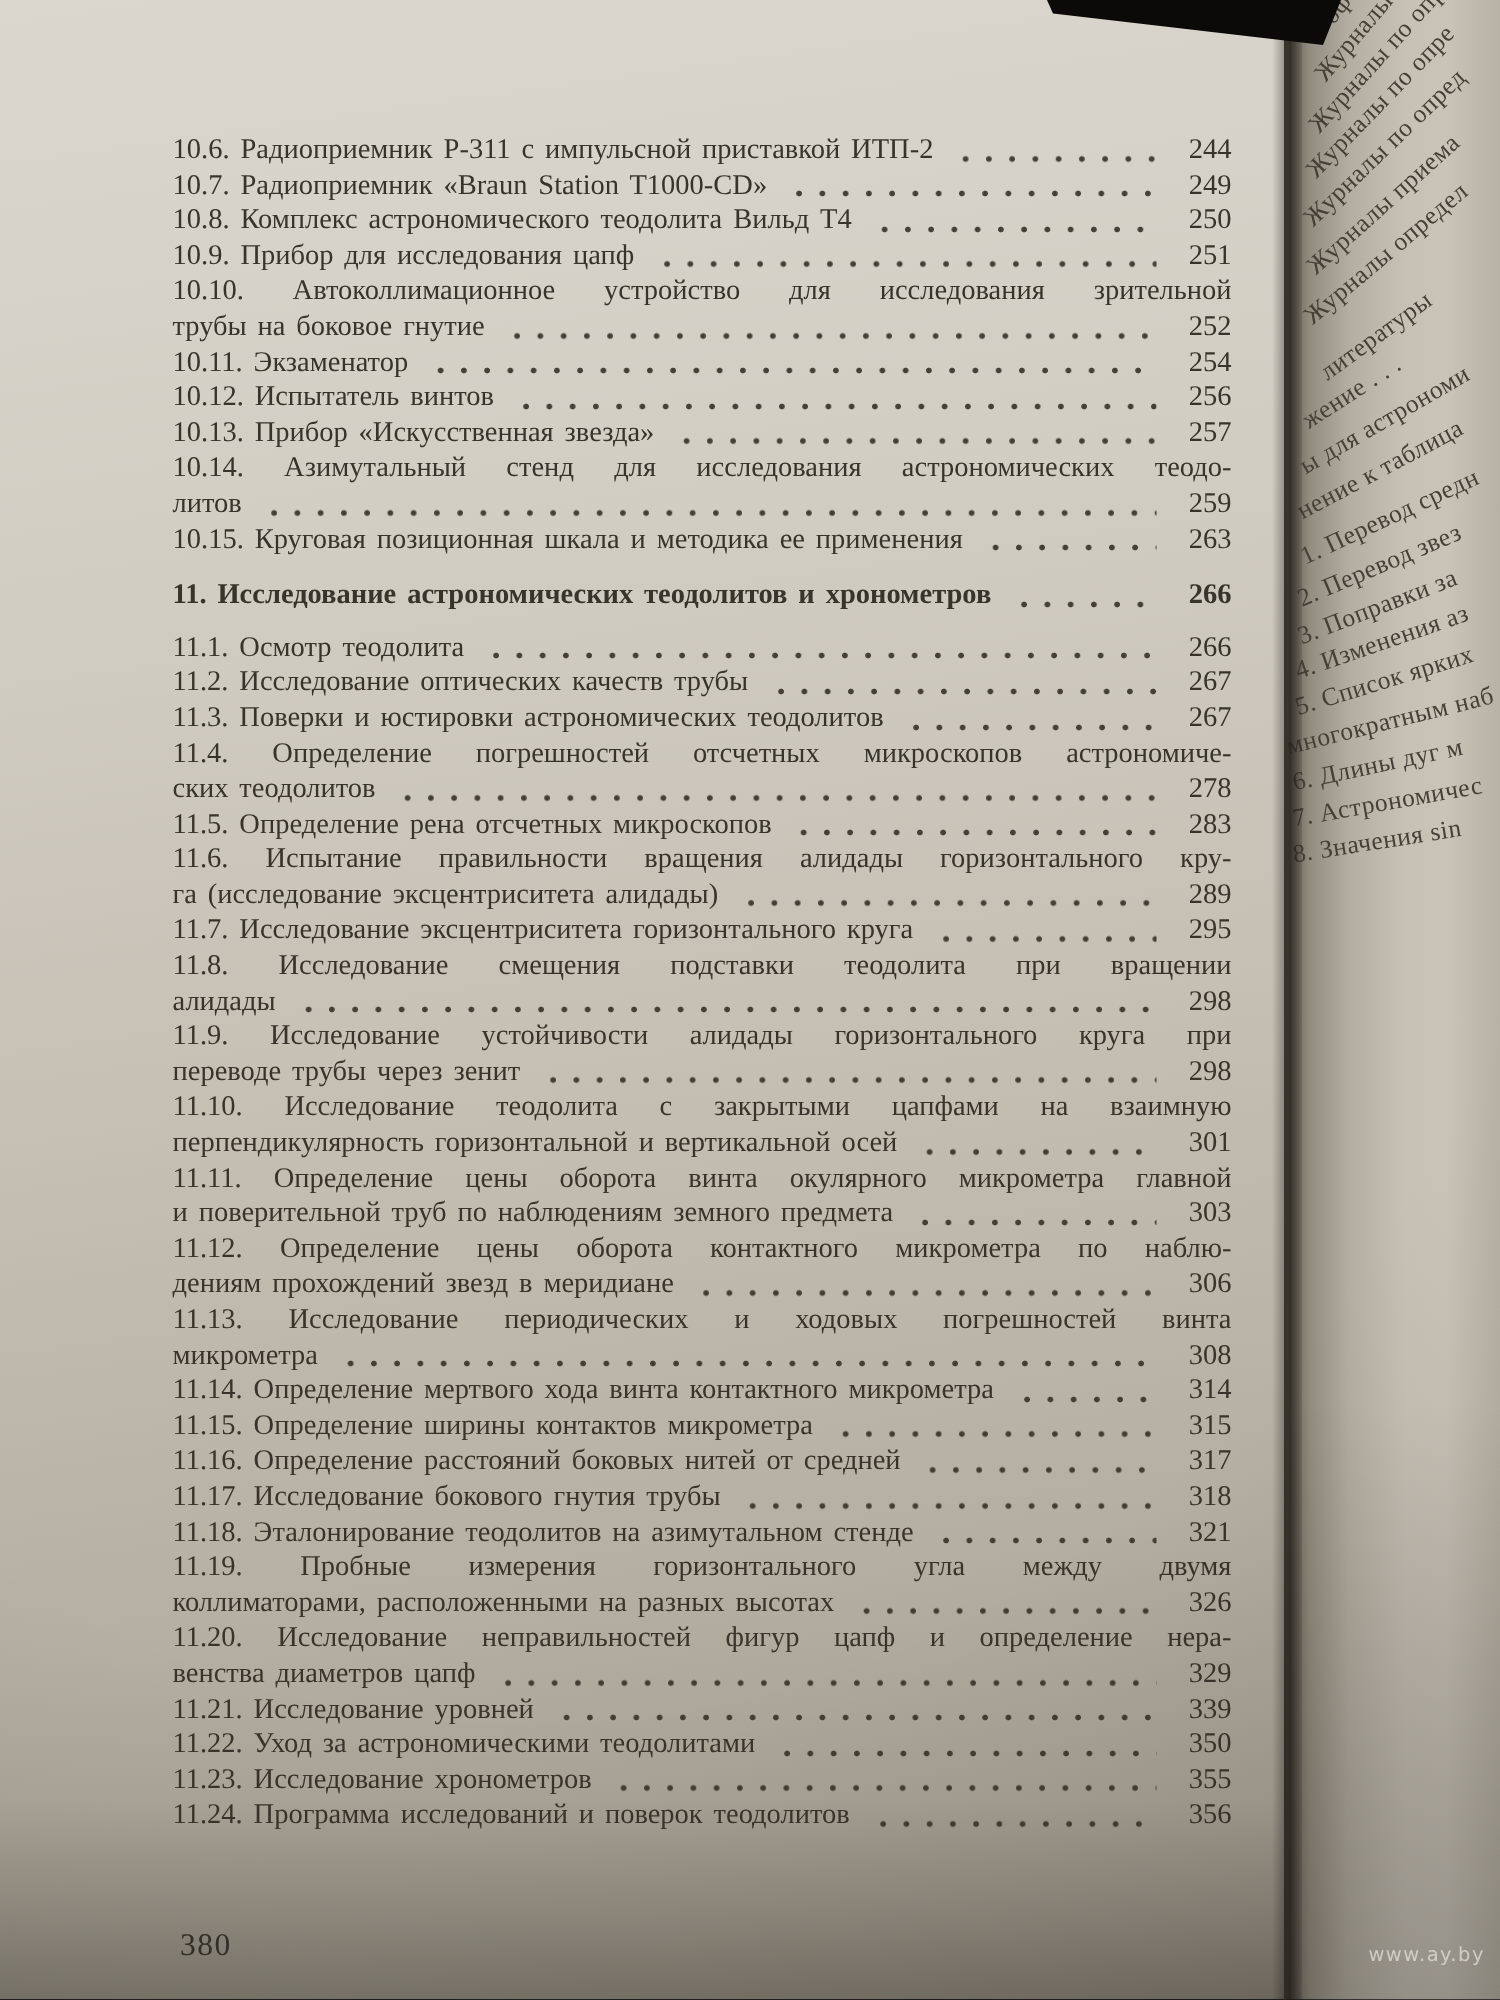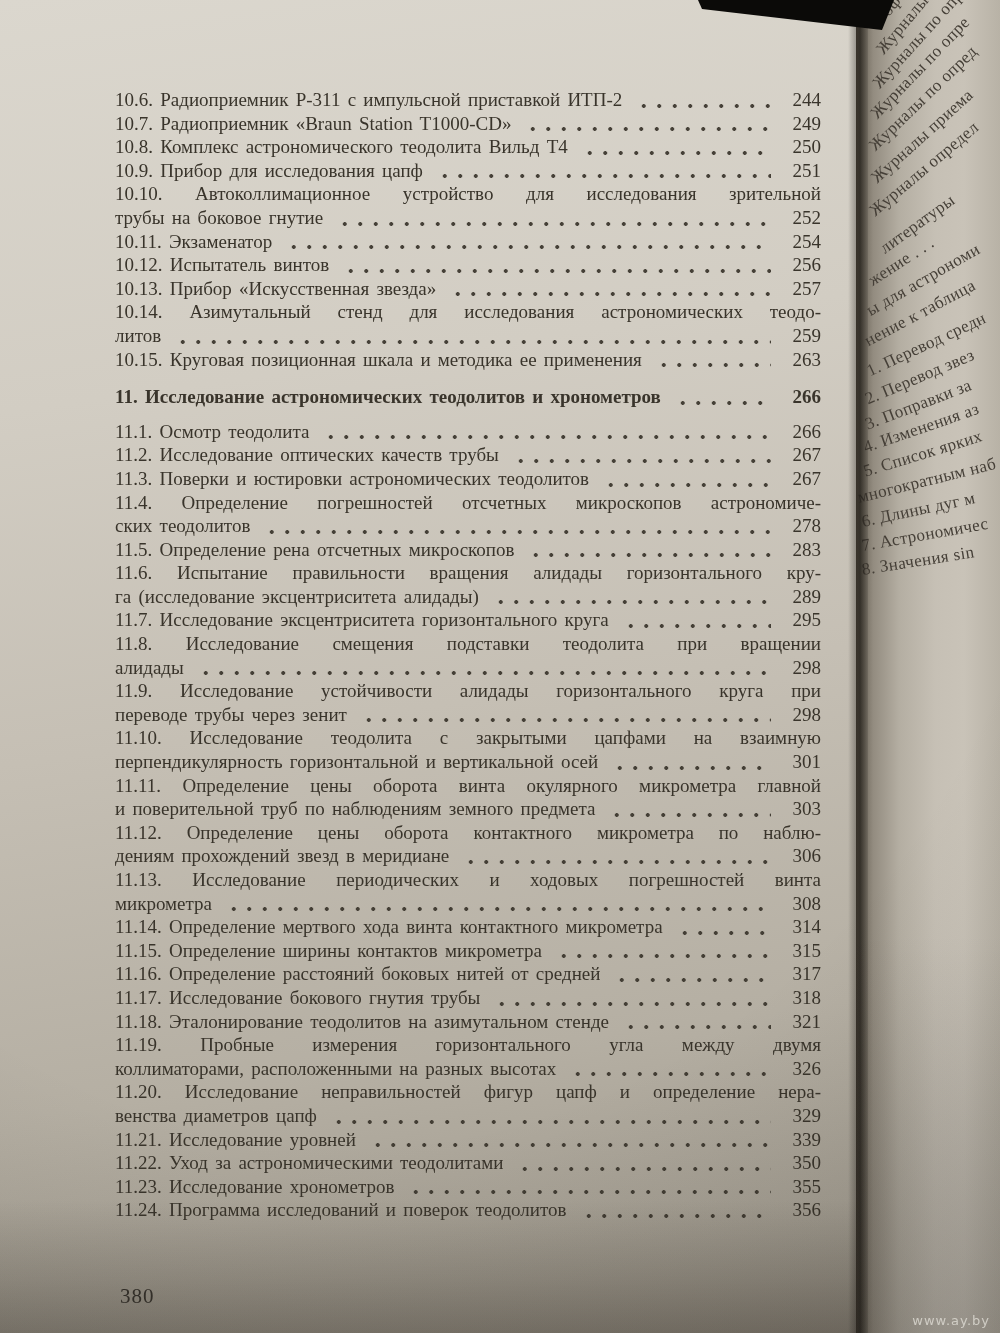--- a/index.html
+++ b/index.html
@@ -60,21 +60,21 @@
     background-image:radial-gradient(circle, rgba(57,52,43,.92) 1.6px, rgba(57,52,43,0) 2.2px);
     background-size:15.5px 10px;background-repeat:repeat-x;background-position:4px 2px;
   }
   .pg{flex:0 0 auto;min-width:46px;text-align:right;}
 
   .folio{
     position:absolute;left:120px;top:1284px;
     font-size:21px;color:#34302a;letter-spacing:1px;
   }
   .watermark{
-    position:absolute;right:10px;bottom:5px;
+    position:absolute;right:10px;bottom:22px;
     font-family:"DejaVu Sans", sans-serif;font-size:13px;
     color:rgba(224,222,214,0.78);letter-spacing:1px;
   }
   .vignette{
     position:absolute;inset:0;pointer-events:none;
     background:radial-gradient(130% 110% at 35% 25%, rgba(0,0,0,0) 55%, rgba(20,18,15,0.14) 86%, rgba(18,16,13,0.26) 100%);
   }
 </style>
 </head>
 <body>

